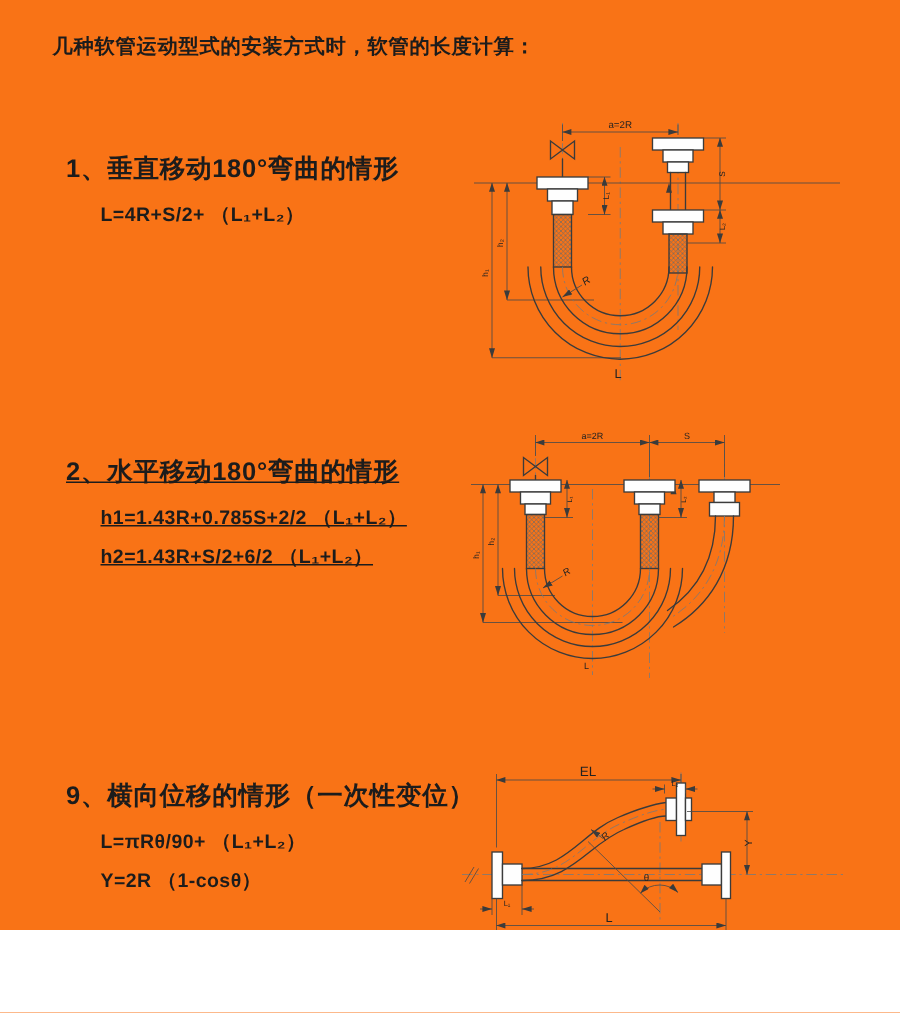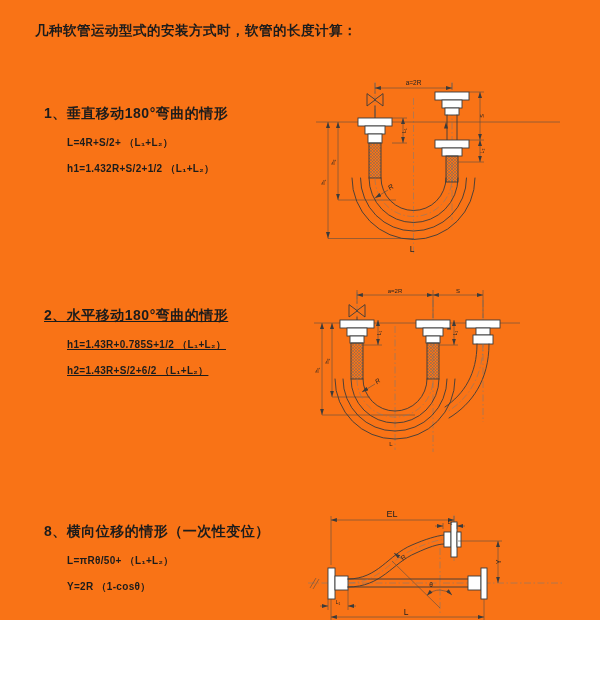--- a/index.html
+++ b/index.html
@@ -1,51 +1,50 @@
 <!DOCTYPE html>
 <html><head>
 <meta charset="utf-8">
 <style>
   html,body{margin:0;padding:0;background:#fff;}
   .page{position:relative;width:600px;height:620px;background:#f97316;overflow:hidden;
         font-family:"Liberation Sans","DejaVu Sans",sans-serif;color:#1c1c1c;}
   .title{position:absolute;left:35px;top:22px;font-size:13.5px;font-weight:700;letter-spacing:.5px;}
   .sec{position:absolute;left:44px;}
-  .sec-heading{font-size:14px;font-weight:700;letter-spacing:.5px;line-height:18px;margin-bottom:12px;}
-  .formula{font-size:10px;font-weight:600;line-height:18px;margin-bottom:8px;padding-left:23px;letter-spacing:.3px;}
+  .sec-heading{font-size:17px;font-weight:700;letter-spacing:.5px;line-height:18px;margin-bottom:12px;}
+  .formula{font-size:13px;font-weight:600;line-height:18px;margin-bottom:8px;padding-left:23px;letter-spacing:.3px;}
   .dwg{position:absolute;}
   svg text{fill:#222;font-family:"Liberation Sans","DejaVu Sans",sans-serif;}
   .d{stroke:#3b3b3b;stroke-width:.9;fill:none;stroke-linecap:round;}
   .dm{stroke:#4a4a4a;stroke-width:.55;fill:none;}
   .cl{stroke:#7a7a7a;stroke-width:.55;fill:none;stroke-dasharray:7 2.5 1.5 2.5;}
   .ft{fill:#fefefe;stroke:#3b3b3b;stroke-width:.9;}
   .hh{fill:url(#hp);stroke:#3b3b3b;stroke-width:.9;}
 </style>
 </head>
 <body>
 
 <div class="page">
 
   <div class="title">几种软管运动型式的安装方式时，软管的长度计算：</div>
 
   <div class="sec" style="top:104px;">
     <div class="sec-heading">1、垂直移动180°弯曲的情形</div>
     <div class="formula">L=4R+S/2+ （L₁+L₂）</div>
-    <div class="formula">h1=1.432R+S/2+1/2 （L₁+L₂）</div>
   </div>
 
   <div class="sec" style="top:306px;text-decoration:underline;">
     <div class="sec-heading">2、水平移动180°弯曲的情形</div>
-    <div class="formula">h1=1.43R+0.785S+1/2 （L₁+L₂）</div>
+    <div class="formula">h1=1.43R+0.785S+2/2 （L₁+L₂）</div>
     <div class="formula">h2=1.43R+S/2+6/2 （L₁+L₂）</div>
   </div>
 
   <div class="sec" style="top:522px;">
-    <div class="sec-heading">8、横向位移的情形（一次性变位）</div>
-    <div class="formula">L=πRθ/50+ （L₁+L₂）</div>
+    <div class="sec-heading">9、横向位移的情形（一次性变位）</div>
+    <div class="formula">L=πRθ/90+ （L₁+L₂）</div>
     <div class="formula">Y=2R （1-cosθ）</div>
   </div>
 
   <svg class="dwg" style="left:308px;top:70px;" width="292" height="192" viewBox="0 0 292 192">
     <defs>
       <marker id="aE" markerWidth="7" markerHeight="4" refX="6.4" refY="2" orient="auto" markerUnits="userSpaceOnUse">
         <path d="M0,0 L6.5,2 L0,4 Z" fill="#3b3b3b"></path>
       </marker>
       <marker id="aS" markerWidth="7" markerHeight="4" refX="0.6" refY="2" orient="auto" markerUnits="userSpaceOnUse">
         <path d="M6.5,0 L0.5,2 L6.5,4 Z" fill="#3b3b3b"></path>

